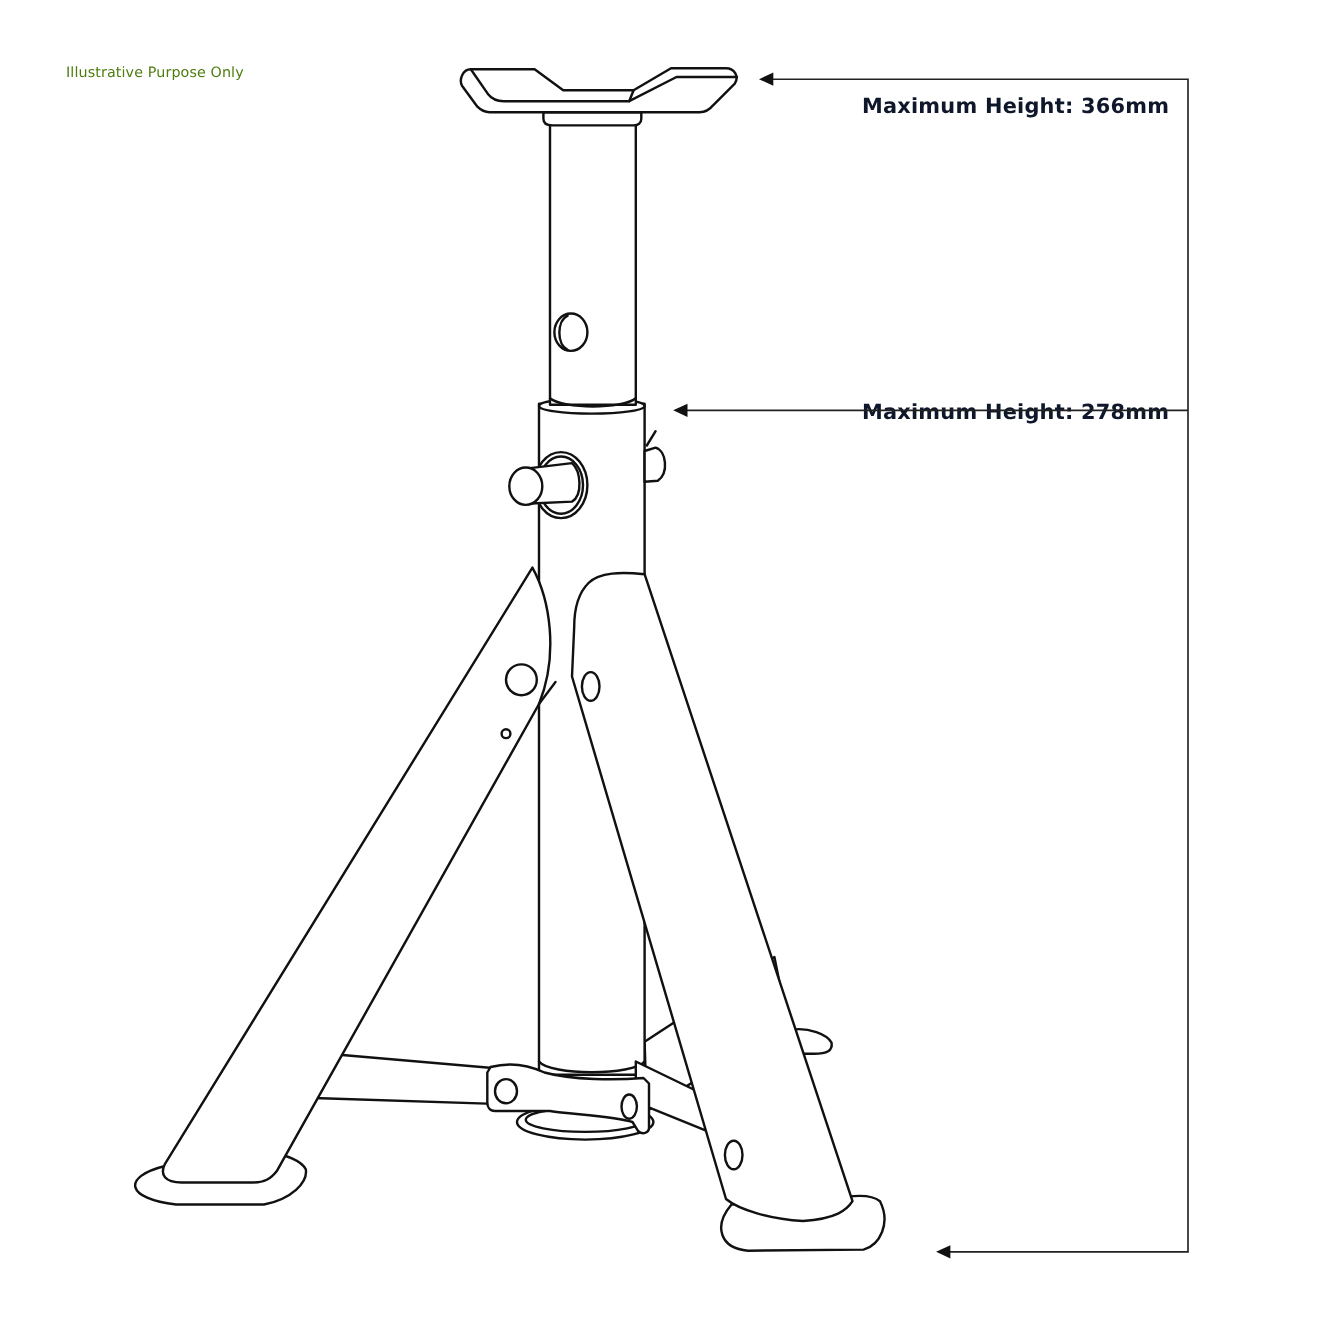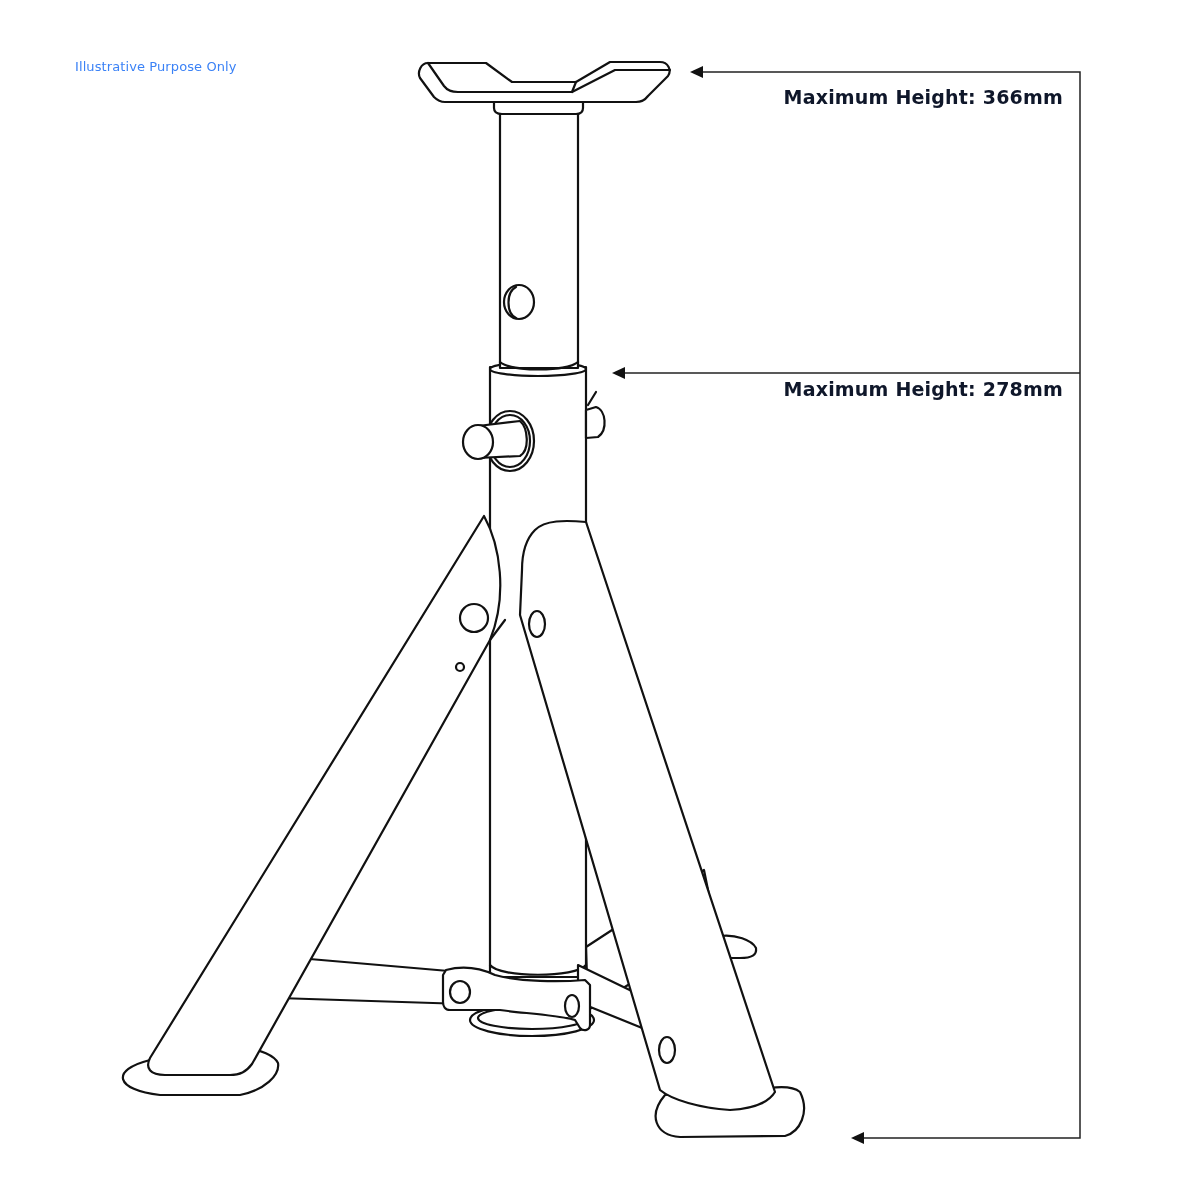--- a/index.html
+++ b/index.html
@@ -7,37 +7,37 @@
       position: relative;
       width: 1200px;
       height: 1200px;
       background: #ffffff;
       overflow: hidden;
       font-family: "DejaVu Sans", "Liberation Sans", sans-serif;
       color: #111111;
     }
     .disclaimer {
       position: absolute;
-      left: 75px;
+      left: 60px;
       top: 59px;
       font-size: 13px;
       letter-spacing: 0.1px;
-      color: #3b82f6;
+      color: #4d7c0f;
     }
     .dim-label {
       position: absolute;
       right: 137px;
       font-size: 19px;
       font-weight: bold;
       color: #0f172a;
       white-space: nowrap;
       letter-spacing: 0.2px;
     }
     .dim-label.top { top: 86px; }
-    .dim-label.mid { top: 378px; }
+    .dim-label.mid { top: 364px; }
     svg.drawing {
       position: absolute;
       left: 0; top: 0;
     }
     svg.drawing .ln {
       fill: none;
       stroke: #111111;
       stroke-width: 2.2;
       stroke-linejoin: round;
       stroke-linecap: round;

